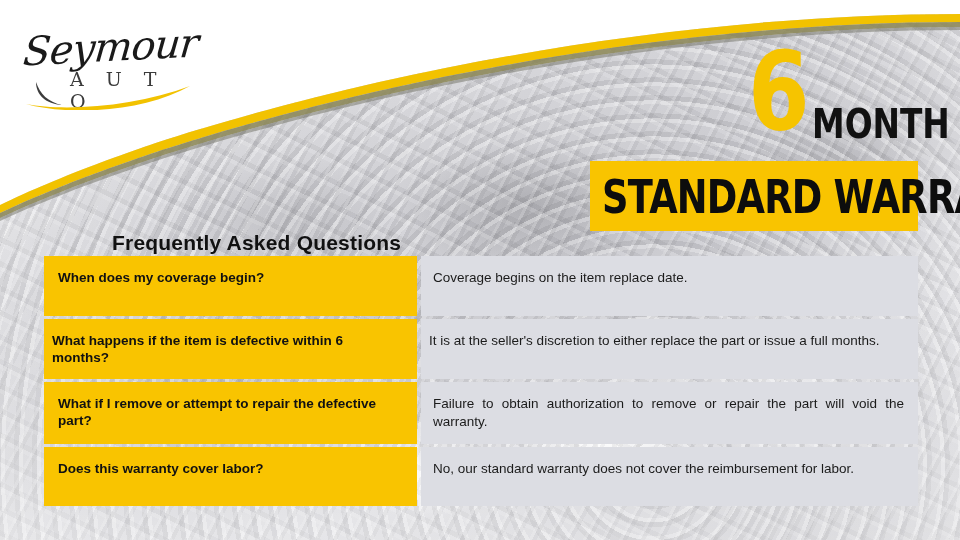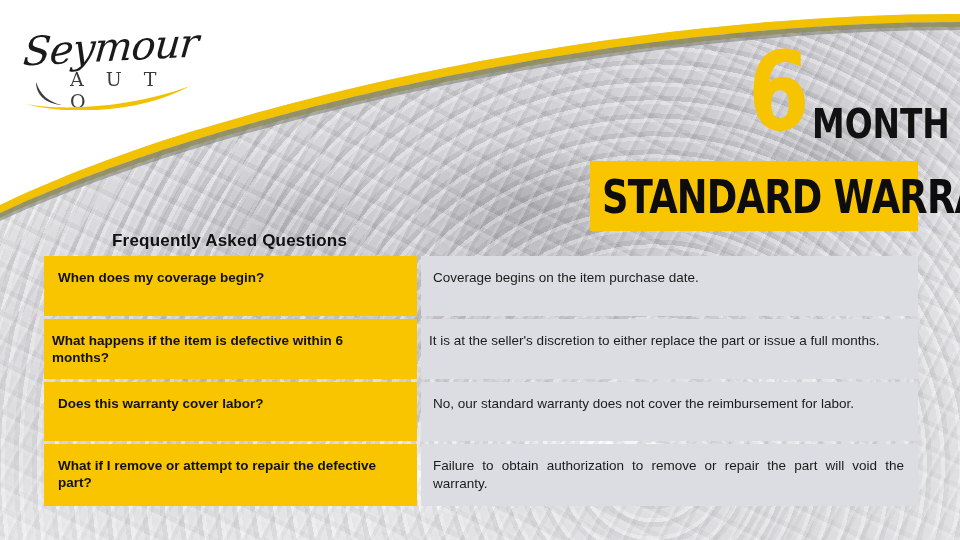--- a/index.html
+++ b/index.html
@@ -46,21 +46,21 @@
       transform:scaleX(.82);transform-origin:left top;}
   .month{position:absolute;left:812px;top:104px;font-family:"DejaVu Sans",sans-serif;font-weight:bold;
       font-size:40px;line-height:40px;color:#111;letter-spacing:0px;
       transform:scaleX(.82);transform-origin:left top;}
   .warranty-band{position:absolute;left:590px;top:161px;width:328px;height:70px;background:#F9C400;}
   .warranty-band span{position:absolute;left:12px;top:14px;font-family:"DejaVu Sans",sans-serif;
       font-weight:bold;font-size:46px;line-height:44px;color:#0d0d0d;letter-spacing:-1px;
       transform:scaleX(.80);transform-origin:left top;white-space:nowrap;}
 
   
-  .faq-title{position:absolute;left:112px;top:231px;font-size:17px;font-weight:bold;color:#111;
+  .faq-title{position:absolute;left:112px;top:231px;font-size:21px;font-weight:bold;color:#111;
       font-family:"Liberation Sans",sans-serif;letter-spacing:.2px;}
 
   
   .faq-table{position:absolute;left:44px;top:256px;width:874px;}
   .faq-row{display:flex;width:100%;margin-bottom:3px;justify-content:center;}
   .faq-q{width:373px;background:#F9C400;box-sizing:border-box;padding:13px 14px 13px 14px;
       font-size:13.5px;font-weight:bold;color:#111;line-height:17px;}
   .faq-a{flex:1;background:#DCDDE3;box-sizing:border-box;padding:13px 14px 13px 12px;
       font-size:13.5px;color:#1b1b1b;line-height:18px;text-align:justify;}
   .faq-gap{width:4px;}
@@ -100,32 +100,32 @@
   <div class="warranty-band">
     <span>STANDARD WARRANTY</span>
   </div>
 
   <div class="faq-title">Frequently Asked Questions</div>
 
   <div class="faq-table">
     <div class="faq-row r1">
       <div class="faq-q">When does my coverage begin?</div>
       <div class="faq-gap"></div>
-      <div class="faq-a">Coverage begins on the item purchase date.</div>
+      <div class="faq-a">Coverage begins on the item replace date.</div>
     </div>
     <div class="faq-row r2">
       <div class="faq-q">What happens if the item is defective within 6 months?</div>
       <div class="faq-gap"></div>
       <div class="faq-a">It is at the seller's discretion to either replace the part or issue a full months.</div>
     </div>
+    <div class="faq-row r4">
+      <div class="faq-q">What if I remove or attempt to repair the defective part?</div>
+      <div class="faq-gap"></div>
+      <div class="faq-a">Failure to obtain authorization to remove or repair the part will void the warranty.</div>
+    </div>
     <div class="faq-row r3">
       <div class="faq-q">Does this warranty cover labor?</div>
       <div class="faq-gap"></div>
       <div class="faq-a">No, our standard warranty does not cover the reimbursement for labor.</div>
-    </div>
-    <div class="faq-row r4">
-      <div class="faq-q">What if I remove or attempt to repair the defective part?</div>
-      <div class="faq-gap"></div>
-      <div class="faq-a">Failure to obtain authorization to remove or repair the part will void the warranty.</div>
     </div>
   </div>
 
 </div>
 
 </body></html>

